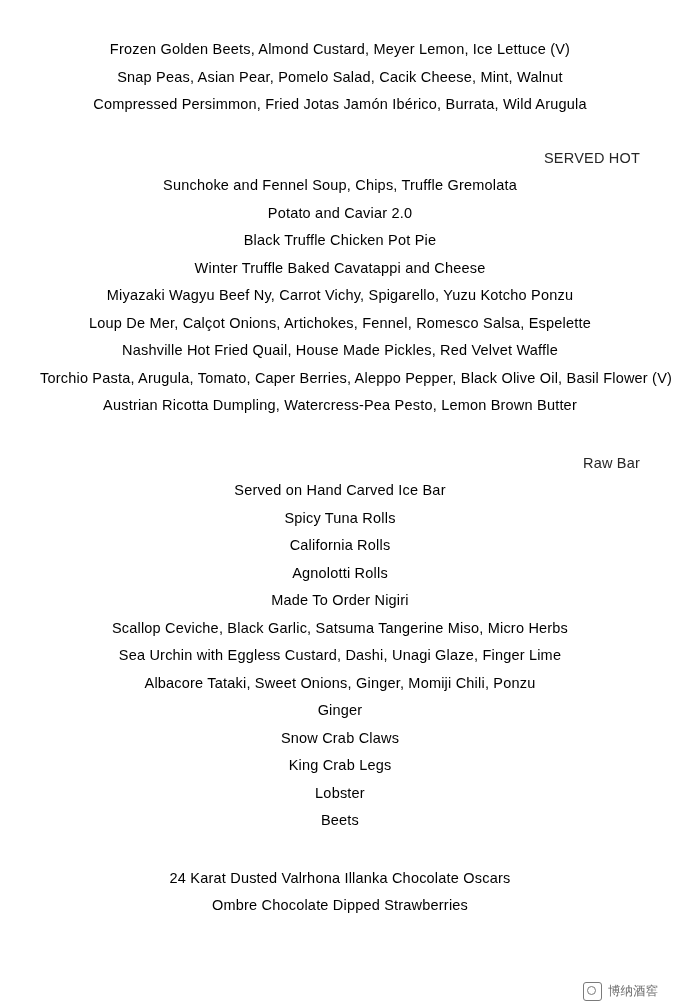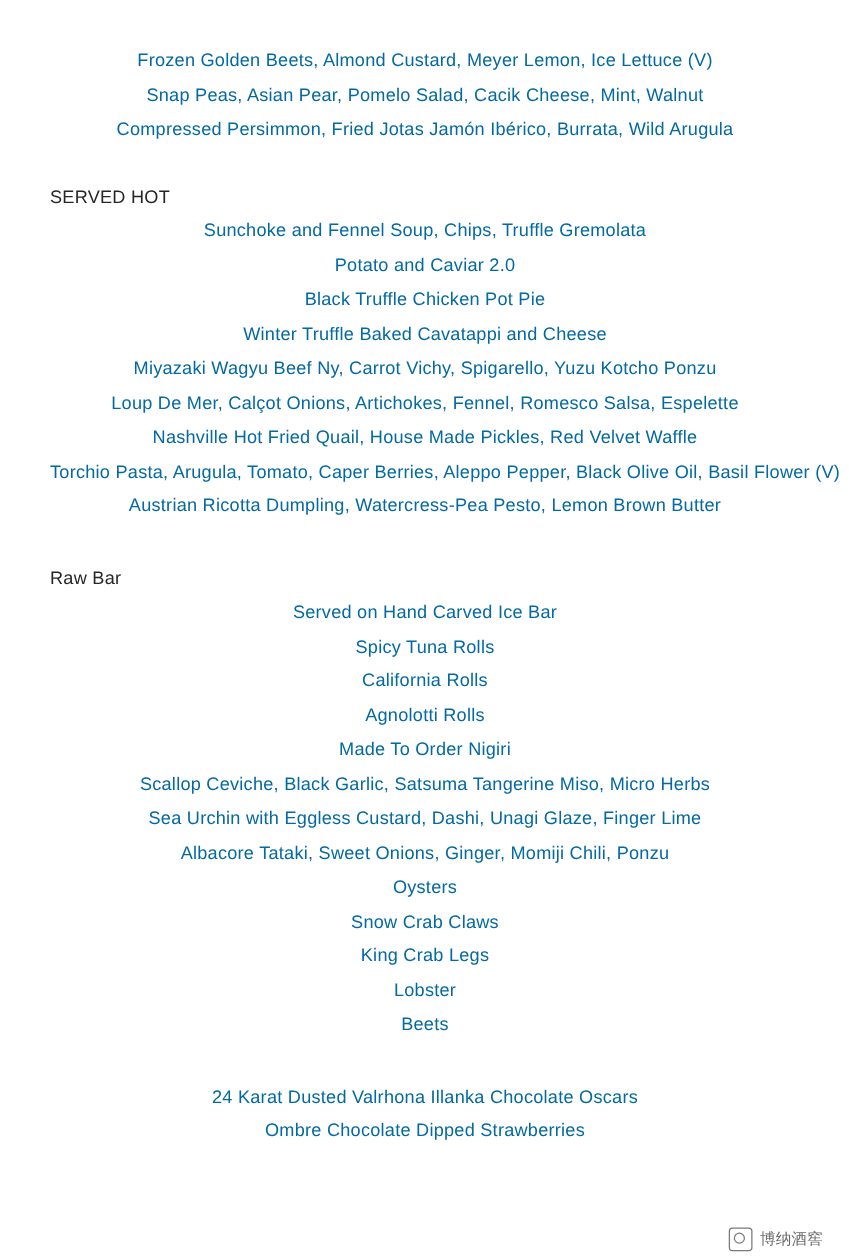--- a/index.html
+++ b/index.html
@@ -20,25 +20,25 @@
     height: 1007px;
     box-sizing: border-box;
     padding: 36px 40px 0 40px;
     position: relative;
   }
   .menu-line {
     text-align: center;
     font-size: 14.5px;
     line-height: 27.5px;
     letter-spacing: 0.2px;
-    color: #0369a1;
+    color: #000000;
     white-space: nowrap;
   }
   .section-head {
-    text-align: left;
+    text-align: right;
     font-size: 14.5px;
     line-height: 27.5px;
     letter-spacing: 0.2px;
     color: #262626;
   }
   .section-head.bold {
     font-weight: bold;
   }
   .gap-md { height: 26px; }
   .gap-lg { height: 30px; }
@@ -110,21 +110,21 @@
   <div class="block">
     <div class="section-head">Raw Bar</div>
     <div class="menu-line">Served on Hand Carved Ice Bar</div>
     <div class="menu-line">Spicy Tuna Rolls</div>
     <div class="menu-line">California Rolls</div>
     <div class="menu-line">Agnolotti Rolls</div>
     <div class="menu-line">Made To Order Nigiri</div>
     <div class="menu-line">Scallop Ceviche, Black Garlic, Satsuma Tangerine Miso, Micro Herbs</div>
     <div class="menu-line">Sea Urchin with Eggless Custard, Dashi, Unagi Glaze, Finger Lime</div>
     <div class="menu-line">Albacore Tataki, Sweet Onions, Ginger, Momiji Chili, Ponzu</div>
-    <div class="menu-line">Oysters</div>
+    <div class="menu-line">Ginger</div>
     <div class="menu-line">Snow Crab Claws</div>
     <div class="menu-line">King Crab Legs</div>
     <div class="menu-line">Lobster</div>
     <div class="menu-line">Beets</div>
   </div>
 
   <div class="gap-lg"></div>
 
   <div class="block">
     <div class="menu-line">24 Karat Dusted Valrhona Illanka Chocolate Oscars</div>

